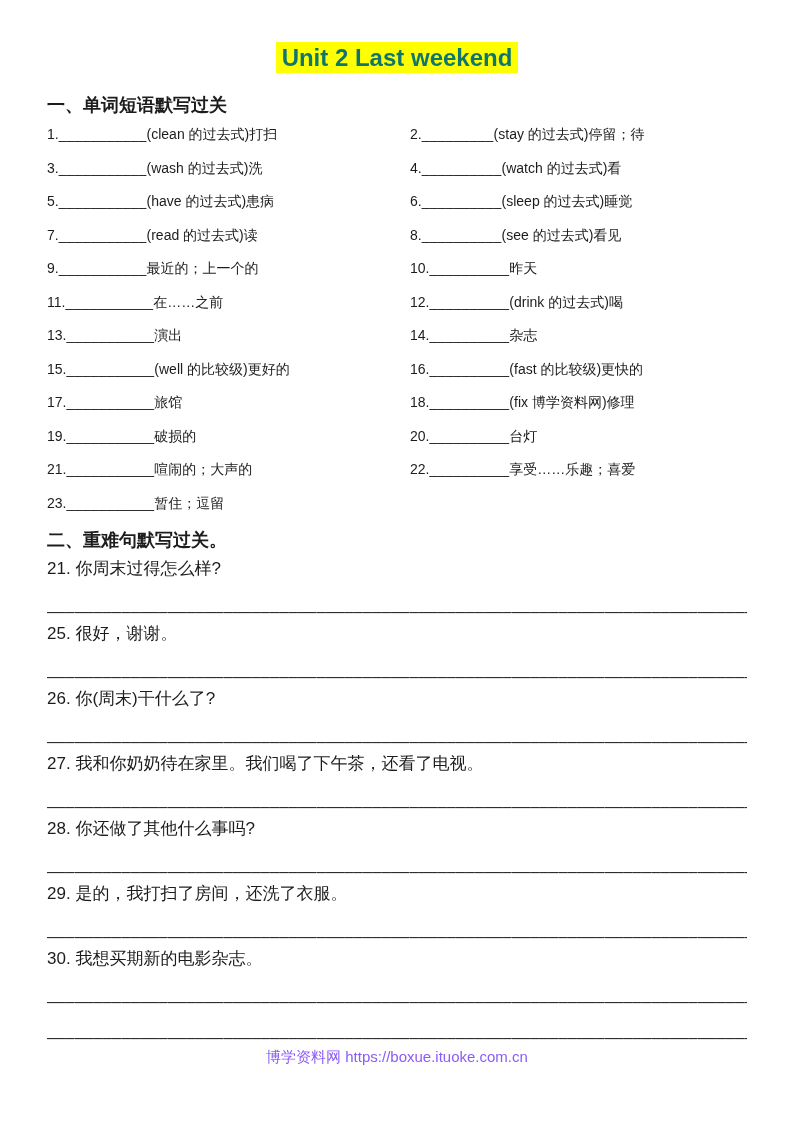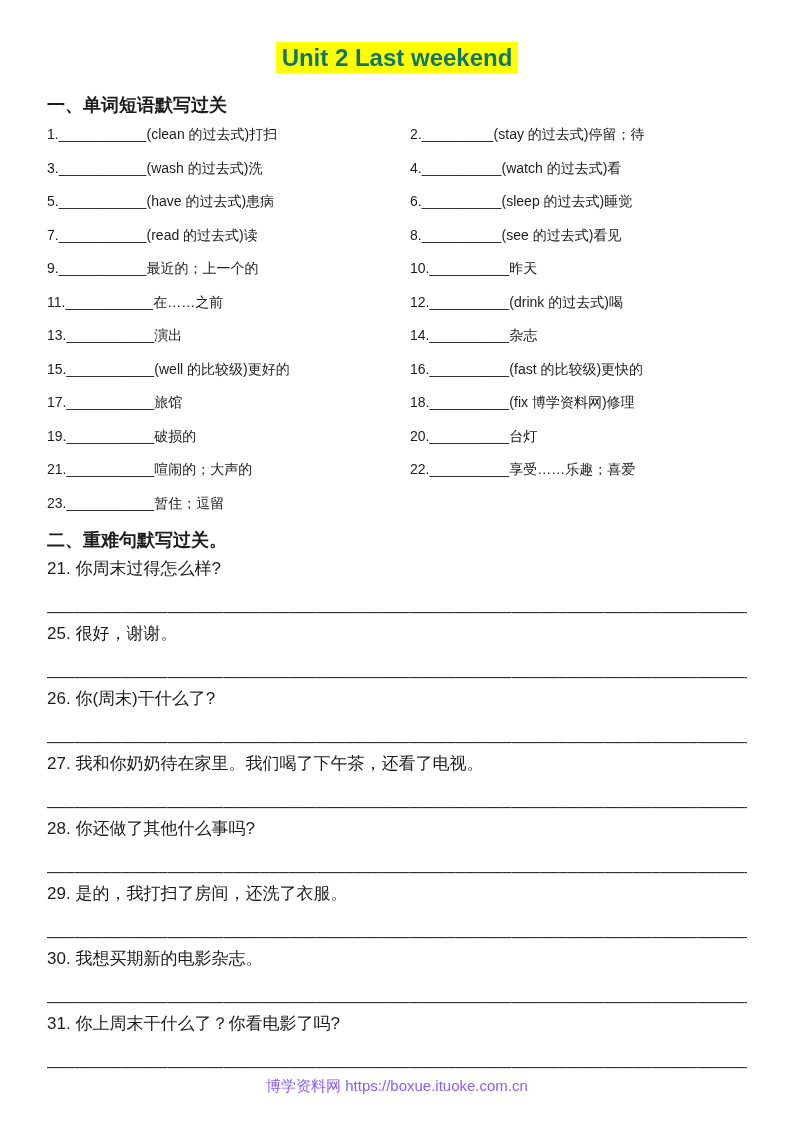--- a/index.html
+++ b/index.html
@@ -127,21 +127,20 @@
   </div>
   <div class="sblock">
     <p class="stext"><span>29.</span> <span>是的，我打扫了房间，还洗了衣服。</span></p>
     <div class="aline">________________________________________________________________________________</div>
   </div>
   <div class="sblock">
     <p class="stext"><span>30.</span> <span>我想买期新的电影杂志。</span></p>
     <div class="aline">________________________________________________________________________________</div>
   </div>
   <div class="sblock">
-    <p class="stext"><span>31.</span> <span>你上周末干什么了？你看电影了吗?</span></p>
     <div class="aline">________________________________________________________________________________</div>
   </div>
 
   <div class="footer">
     <span>博学资料网 https://boxue.ituoke.com.cn</span>
   </div>
 
 </div>
 
 </body></html>

